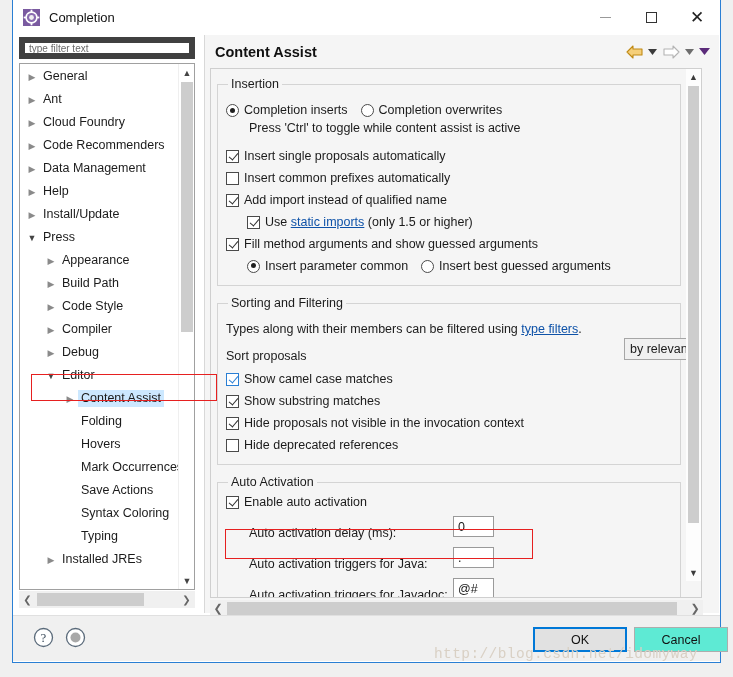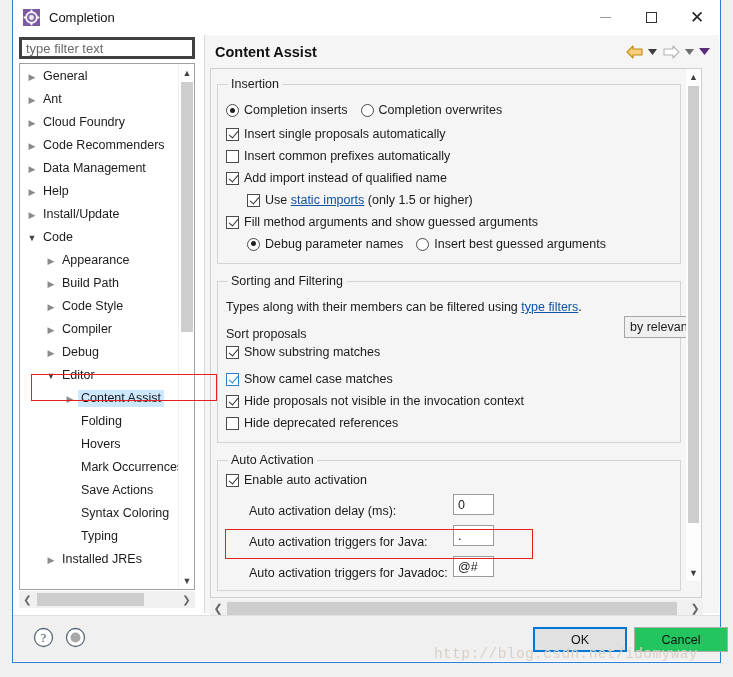--- a/index.html
+++ b/index.html
@@ -69,24 +69,24 @@
   
   .left-pane {
     position: absolute;
     left: 6px; top: 0px;
     width: 182px; height: 574px;
   }
   .filter-box {
     position: absolute;
     left: 0px; top: 2px;
     width: 176px; height: 22px;
-    border: 3px solid #404040;
+    border: 6px solid #404040;
     background: #fff;
     font-family: "Liberation Sans", sans-serif;
-    font-size: 13px;
+    font-size: 10px;
     color: #222;
     padding: 0 4px;
     outline: none;
   }
   .filter-box::placeholder { color: #6a6a6a; opacity: 1; }
   .tree-wrap {
     position: absolute;
     left: 0px; top: 28px;
     width: 176px; height: 527px;
     border: 1px solid #a0a0a0;
@@ -338,21 +338,21 @@
   }
   .fico {
     position: absolute;
     top: 11px;
     width: 21px; height: 21px;
   }
   .btn {
     position: absolute;
     top: 11px;
     height: 25px;
-    background: #22c55e;
+    background: #5eead4;
     border: 1px solid #adadad;
     font-family: "Liberation Sans", sans-serif;
     font-size: 12.5px;
     color: #111;
     display: flex; align-items: center; justify-content: center;
   }
   .btn.primary {
     border: 2px solid #0078d7;
     background: #e1e1e1;
   }
@@ -453,21 +453,21 @@
                 <div class="tnode" style="padding-left: 4px;">
                   <span class="arrow">▶</span>
                   <span class="lbl">Help</span>
                 </div>
                 <div class="tnode" style="padding-left: 4px;">
                   <span class="arrow">▶</span>
                   <span class="lbl">Install/Update</span>
                 </div>
                 <div class="tnode" style="padding-left: 4px;">
                   <span class="arrow open">▼</span>
-                  <span class="lbl">Code</span>
+                  <span class="lbl">Press</span>
                 </div>
                 <div class="tnode" style="padding-left: 23px;">
                   <span class="arrow">▶</span>
                   <span class="lbl">Appearance</span>
                 </div>
                 <div class="tnode" style="padding-left: 23px;">
                   <span class="arrow">▶</span>
                   <span class="lbl">Build Path</span>
                 </div>
                 <div class="tnode" style="padding-left: 23px;">
@@ -575,20 +575,23 @@
               <legend>Insertion</legend>
 
               <div class="row tall">
                 <span class="rb on"></span>
                 <span class="txt">Completion inserts</span>
                 <span style="width:13px"></span>
                 <span class="rb"></span>
                 <span class="txt">Completion overwrites</span>
               </div>
 
+              <div class="row indent2">
+                <span class="hint">Press 'Ctrl' to toggle while content assist is active</span>
+              </div>
 
               <div class="row" style="margin-top:6px">
                 <span class="cb on"></span>
                 <span class="txt">Insert single proposals automatically</span>
               </div>
               <div class="row">
                 <span class="cb"></span>
                 <span class="txt">Insert common prefixes automatically</span>
               </div>
               <div class="row">
@@ -598,46 +601,46 @@
               <div class="row indent1">
                 <span class="cb on"></span>
                 <span class="txt"><span>Use </span><span class="lnk">static imports</span><span> (only 1.5 or higher)</span></span>
               </div>
               <div class="row">
                 <span class="cb on"></span>
                 <span class="txt">Fill method arguments and show guessed arguments</span>
               </div>
               <div class="row indent1">
                 <span class="rb on"></span>
-                <span class="txt">Debug parameter names</span>
+                <span class="txt">Insert parameter common</span>
                 <span style="width:13px"></span>
                 <span class="rb"></span>
                 <span class="txt">Insert best guessed arguments</span>
               </div>
             </fieldset>
 
             <fieldset class="grp" style="margin-top:10px">
               <legend>Sorting and Filtering</legend>
 
               <div class="row tall">
                 <span class="txt"><span>Types along with their members can be filtered using </span><span class="lnk">type filters</span><span>.</span></span>
               </div>
 
               <div class="row tall" style="margin-top:3px; position:relative;">
                 <span class="txt">Sort proposals</span>
                 <span class="combo" style="position:absolute; left:398px; top:-1px; width:96px;">by relevance</span>
               </div>
 
+              <div class="row" style="margin-top:5px">
+                <span class="cb on focus"></span>
+                <span class="txt">Show camel case matches</span>
+              </div>
               <div class="row">
                 <span class="cb on"></span>
                 <span class="txt">Show substring matches</span>
-              </div>
-              <div class="row" style="margin-top:5px">
-                <span class="cb on focus"></span>
-                <span class="txt">Show camel case matches</span>
               </div>
               <div class="row">
                 <span class="cb on"></span>
                 <span class="txt">Hide proposals not visible in the invocation context</span>
               </div>
               <div class="row">
                 <span class="cb"></span>
                 <span class="txt">Hide deprecated references</span>
               </div>
             </fieldset>

